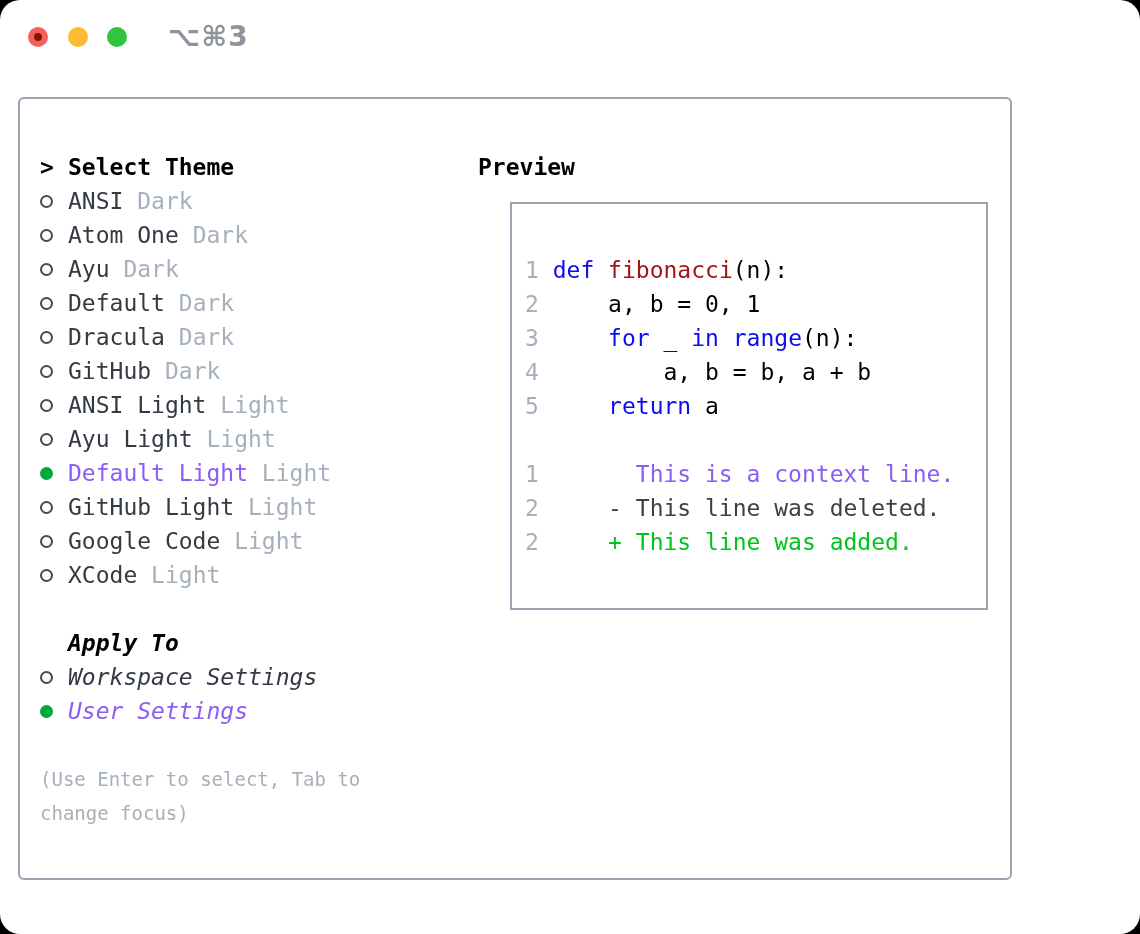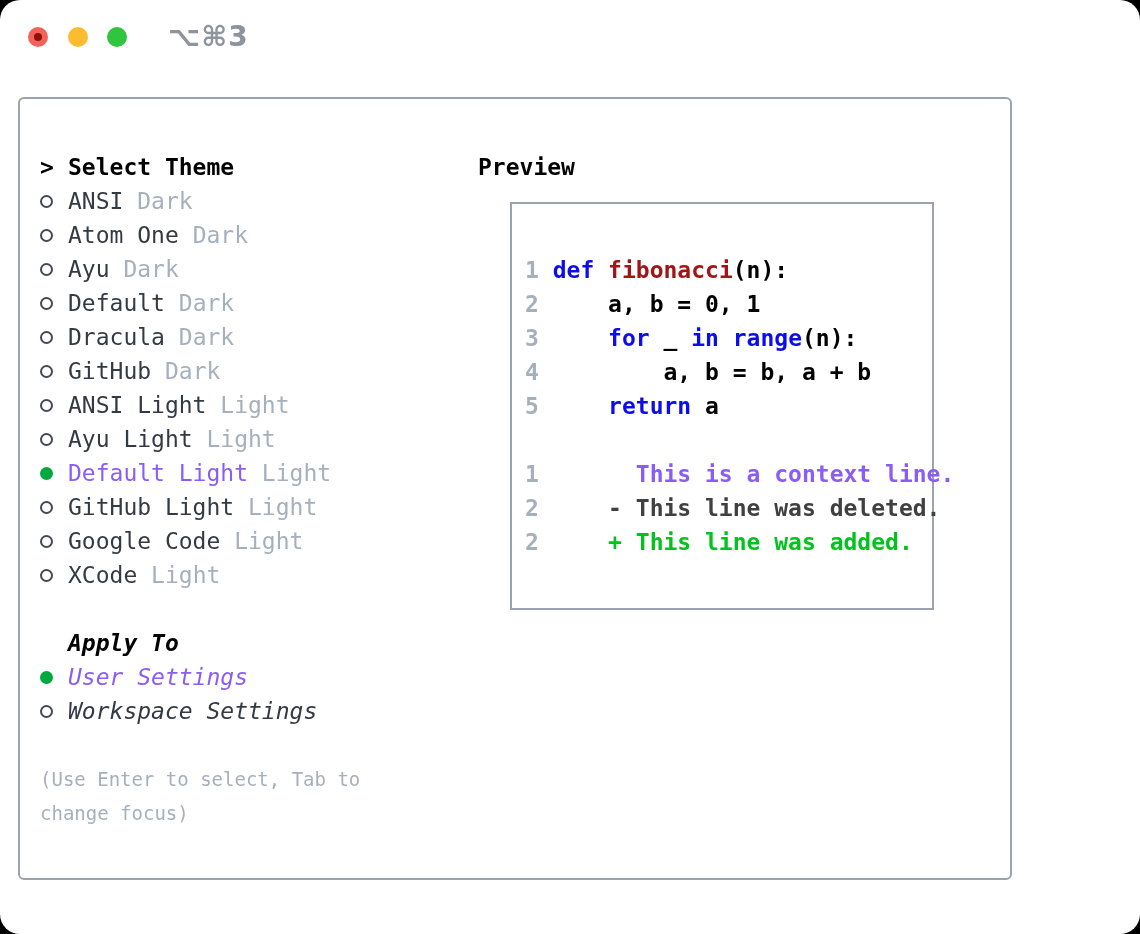--- a/index.html
+++ b/index.html
@@ -39,22 +39,22 @@
   .theme-list{position:absolute;left:20px;top:51px;}
   .apply-to{position:absolute;left:20px;top:527px;font-style:italic;}
   .hint{position:absolute;left:20px;top:663px;}
   .hint div{height:34px;line-height:34px;font-size:19px;color:#a6b0bc;white-space:pre;}
   
   .preview-title{
     position:absolute;left:458px;top:51px;height:34px;line-height:34px;
     font-size:23px;font-weight:bold;color:#000;white-space:pre;
   }
   .preview-box{
-    position:absolute;left:490px;top:103px;width:424px;height:408px;
-    border:2px solid #9aa3af;box-sizing:border-box;background:#fff;font-weight:bold;
+    position:absolute;left:490px;top:103px;width:478px;height:408px;
+    border:2px solid #9aa3af;box-sizing:border-box;background:#fff;
   }
   .code{position:absolute;left:13px;top:49px;}
   .code-line{height:34px;line-height:34px;font-size:23px;white-space:pre;}
   .c-num{color:#a6b0bc;}
   .c-kw{color:#0c0cee;}
   .c-fn{color:#a31515;}
   .c-plain{color:#000;}
   .c-ctx{color:#8b5cf6;}
   .c-del{color:#404040;}
   .c-add{color:#00c41c;}
@@ -91,22 +91,22 @@
           <div class="row"><span class="bullet"><span class="circle"></span></span><span class="nm">Google Code</span><span class="vr">Light</span></div>
           <div class="row"><span class="bullet"><span class="circle"></span></span><span class="nm">XCode</span><span class="vr">Light</span></div>
         </div>
     </div>
 
     <div class="apply-to">
       <div class="row title-row">
         <span class="prefix"></span><span>Apply To</span>
       </div>
       <div id="apply-options">
+          <div class="row"><span class="bullet"><span class="circle"></span></span><span class="nm">Workspace Settings</span></div>
           <div class="row selected"><span class="bullet"><span class="circle filled"></span></span><span class="nm">User Settings</span></div>
-          <div class="row"><span class="bullet"><span class="circle"></span></span><span class="nm">Workspace Settings</span></div>
         </div>
     </div>
 
     <div class="hint">
       <div>(Use Enter to select, Tab to</div>
       <div>change focus)</div>
     </div>
 
     <div class="preview-title">Preview</div>
     <div class="preview-box">

